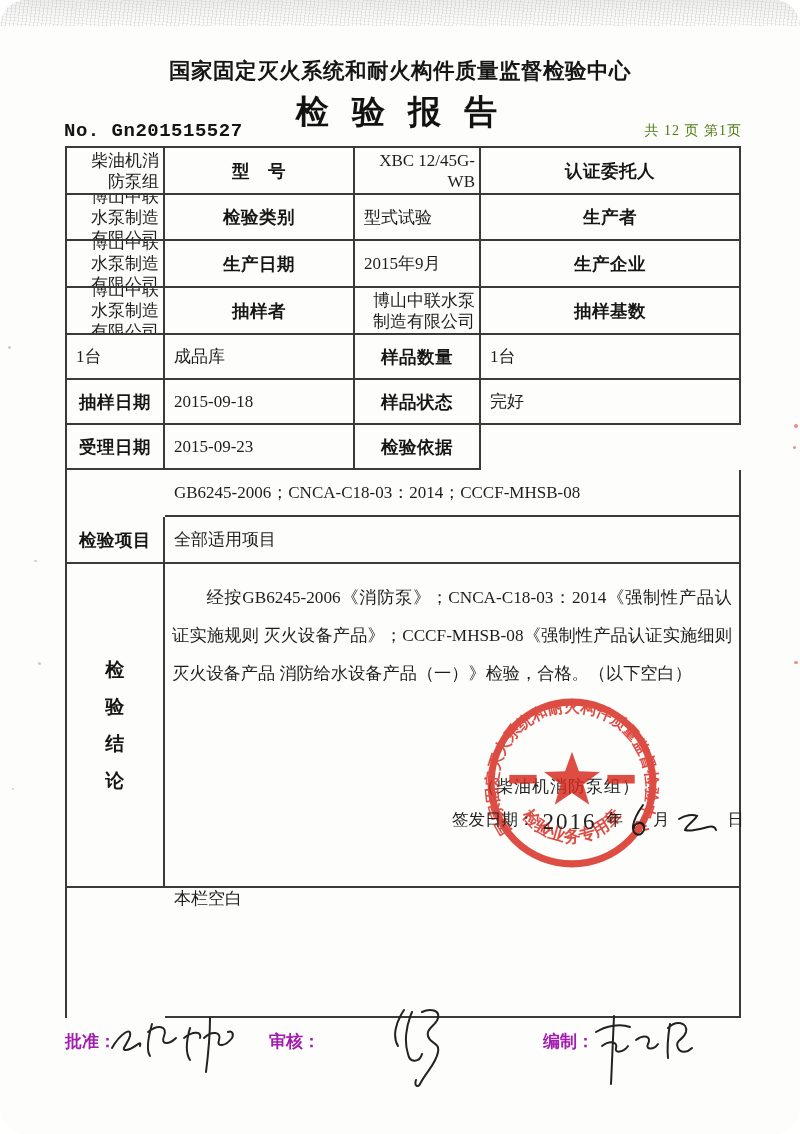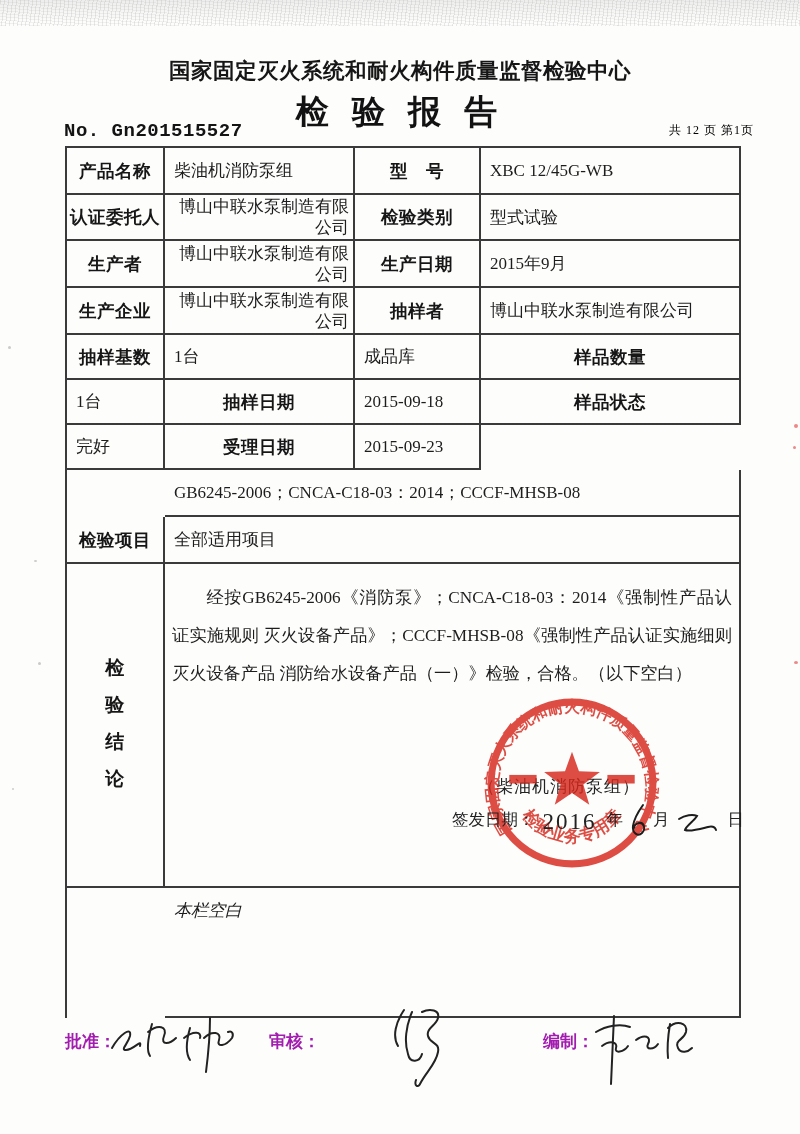--- a/index.html
+++ b/index.html
@@ -2,20 +2,21 @@
 <html><head>
 <meta charset="utf-8">
 <style>
   html,body{margin:0;padding:0;}
   body{background:#ffffff;}
   #page{
     position:relative;width:800px;height:1134px;margin:0 auto;
     background:#fdfdfc;overflow:hidden;
     font-family:"Liberation Serif","DejaVu Serif",serif;
     color:#1c1c1c;
+    border-radius:26px;
   }
   
   .scan-noise{
     position:absolute;left:0;top:0;width:100%;height:26px;
     background:
       repeating-linear-gradient(97deg, rgba(150,150,150,.28) 0 1px, transparent 1px 4px),
       repeating-linear-gradient(5deg, rgba(170,170,170,.20) 0 1px, transparent 1px 3px),
       linear-gradient(180deg, rgba(185,185,185,.30), rgba(255,255,255,0) 85%);
     filter:blur(.6px);
     opacity:.75;
@@ -33,22 +34,22 @@
     position:absolute;left:0;top:90px;width:100%;text-align:center;
     font-family:"Liberation Sans","DejaVu Sans",sans-serif;
     font-weight:700;font-size:33px;letter-spacing:7px;color:#121212;
   }
   .report-no{
     position:absolute;left:64px;top:120px;
     font-family:Liberation Mono, monospace;
     font-weight:700;font-size:19px;letter-spacing:.5px;color:#141414;
   }
   .page-info{
-    position:absolute;right:46px;top:122px;
-    font-size:12px;color:#000000;letter-spacing:1px;
+    position:absolute;right:58px;top:122px;
+    font-size:14px;color:#4d7c0f;letter-spacing:1px;
   }
 
   
   .report-table{
     position:absolute;left:65px;top:146px;width:674px;
     display:grid;
     grid-template-columns:98px 190px 126px 260px;
     grid-template-rows:47px 46px 47px 47px 45px 45px 45px 47px 47px 324px 130px;
     border-top:2px solid #3a3a3a;border-left:2px solid #3a3a3a;
     box-sizing:content-box;
@@ -64,31 +65,31 @@
     text-align:center;
   }
   .val{
     padding-left:9px;padding-right:4px;
     font-size:17px;color:#1d1d1d;line-height:21px;text-align:right;
   }
   .span3{grid-column:2 / 5;}
   .concl-label-cell{justify-content:center;}
   .concl-label{
     width:22px;word-break:break-all;line-height:37px;
-    font-family:Liberation Mono, monospace;
+    font-family:Liberation Serif, serif;
     font-weight:700;font-size:19px;color:#161616;text-align:center;
   }
   .concl-content{
     align-items:flex-start;padding:15px 6px 0 7px;
   }
   .concl-text{
     width:560px;font-size:17.2px;line-height:38px;
     text-indent:2em;text-align:justify;color:#1d1d1d;
   }
-  .remarks-cell{align-items:flex-start;padding-top:12px;font-style:italic;}
+  .remarks-cell{align-items:flex-start;}
 
   
   .stamp{
     position:absolute;left:483px;top:694px;width:178px;height:178px;
     opacity:.82;filter:blur(.45px);z-index:6;pointer-events:none;
   }
   .seal-note{
     position:absolute;left:478px;top:775px;z-index:5;
     font-size:17px;letter-spacing:1px;color:#222;
   }
@@ -115,21 +116,20 @@
 
   <div class="scan-noise"></div>
 
   <div class="org-title">国家固定灭火系统和耐火构件质量监督检验中心</div>
   <div class="report-title">检 验 报 告</div>
   <div class="report-no">No. Gn201515527</div>
   <div class="page-info">共 12 页 第1页</div>
 
   <div class="report-table">
 
-    <div class="cell lab">产品名称</div>
     <div class="cell val">柴油机消防泵组</div>
     <div class="cell lab">型　号</div>
     <div class="cell val">XBC 12/45G-WB</div>
 
     <div class="cell lab">认证委托人</div>
     <div class="cell val">博山中联水泵制造有限公司</div>
     <div class="cell lab">检验类别</div>
     <div class="cell val">型式试验</div>
 
     <div class="cell lab">生产者</div>
@@ -149,20 +149,21 @@
     <div class="cell lab">样品数量</div>
     <div class="cell val">1台</div>
     <div class="cell lab">抽样日期</div>
     <div class="cell val">2015-09-18</div>
 
     <div class="cell lab">样品状态</div>
     <div class="cell val">完好</div>
     <div class="cell lab">受理日期</div>
     <div class="cell val">2015-09-23</div>
 
+    <div class="cell lab">检验依据</div>
     <div class="cell val span3">GB6245-2006；CNCA-C18-03：2014；CCCF-MHSB-08</div>
 
     <div class="cell lab">检验项目</div>
     <div class="cell val span3">全部适用项目</div>
 
     <div class="cell lab concl-label-cell">
       <div class="concl-label">检验结论</div>
     </div>
     <div class="cell span3 concl-content">
       <div class="concl-text">经按GB6245-2006《消防泵》；CNCA-C18-03：2014《强制性产品认证实施规则 灭火设备产品》；CCCF-MHSB-08《强制性产品认证实施细则 灭火设备产品 消防给水设备产品（一）》检验，合格。（以下空白）</div>

